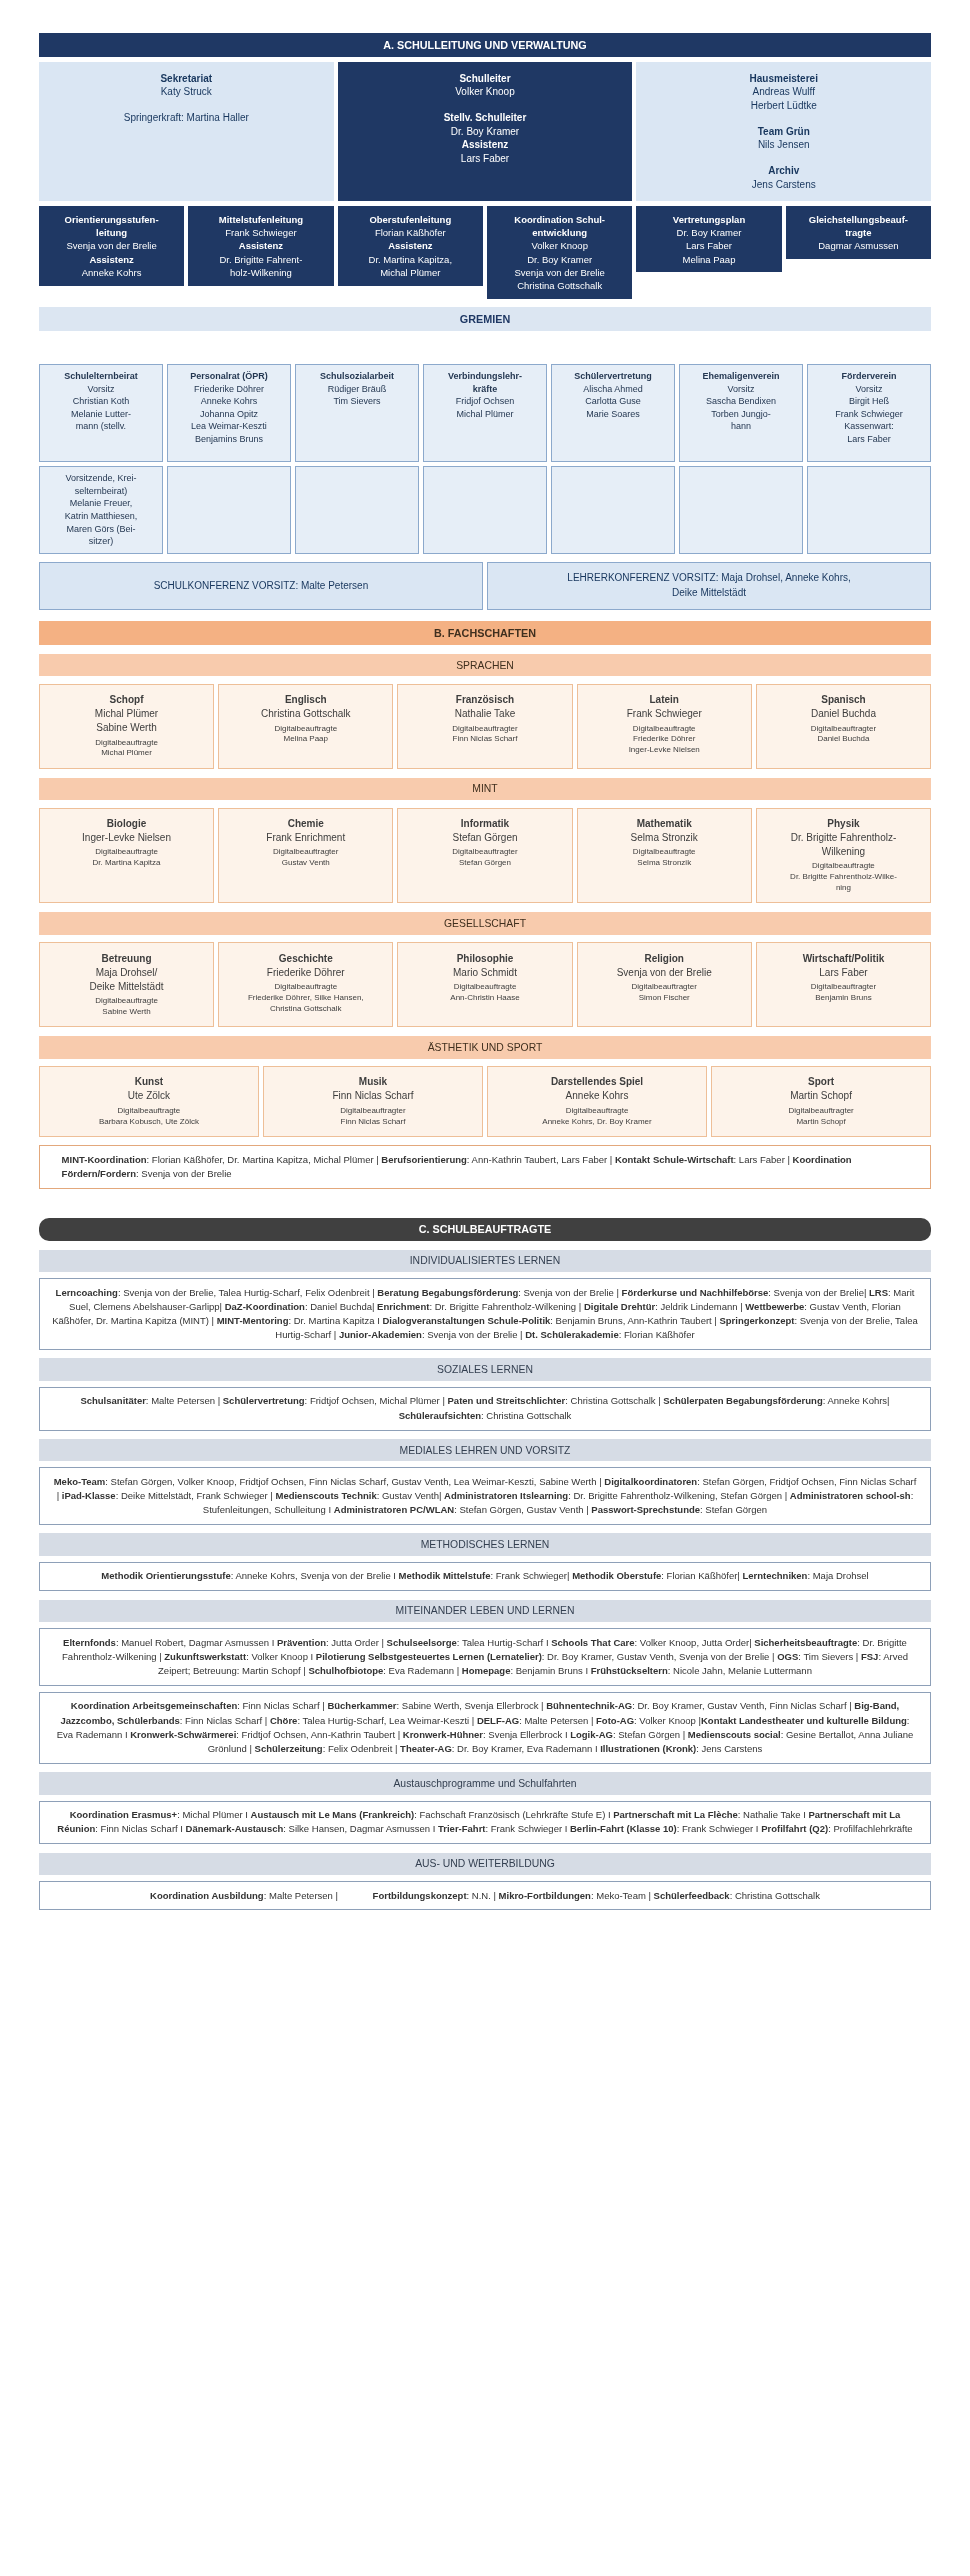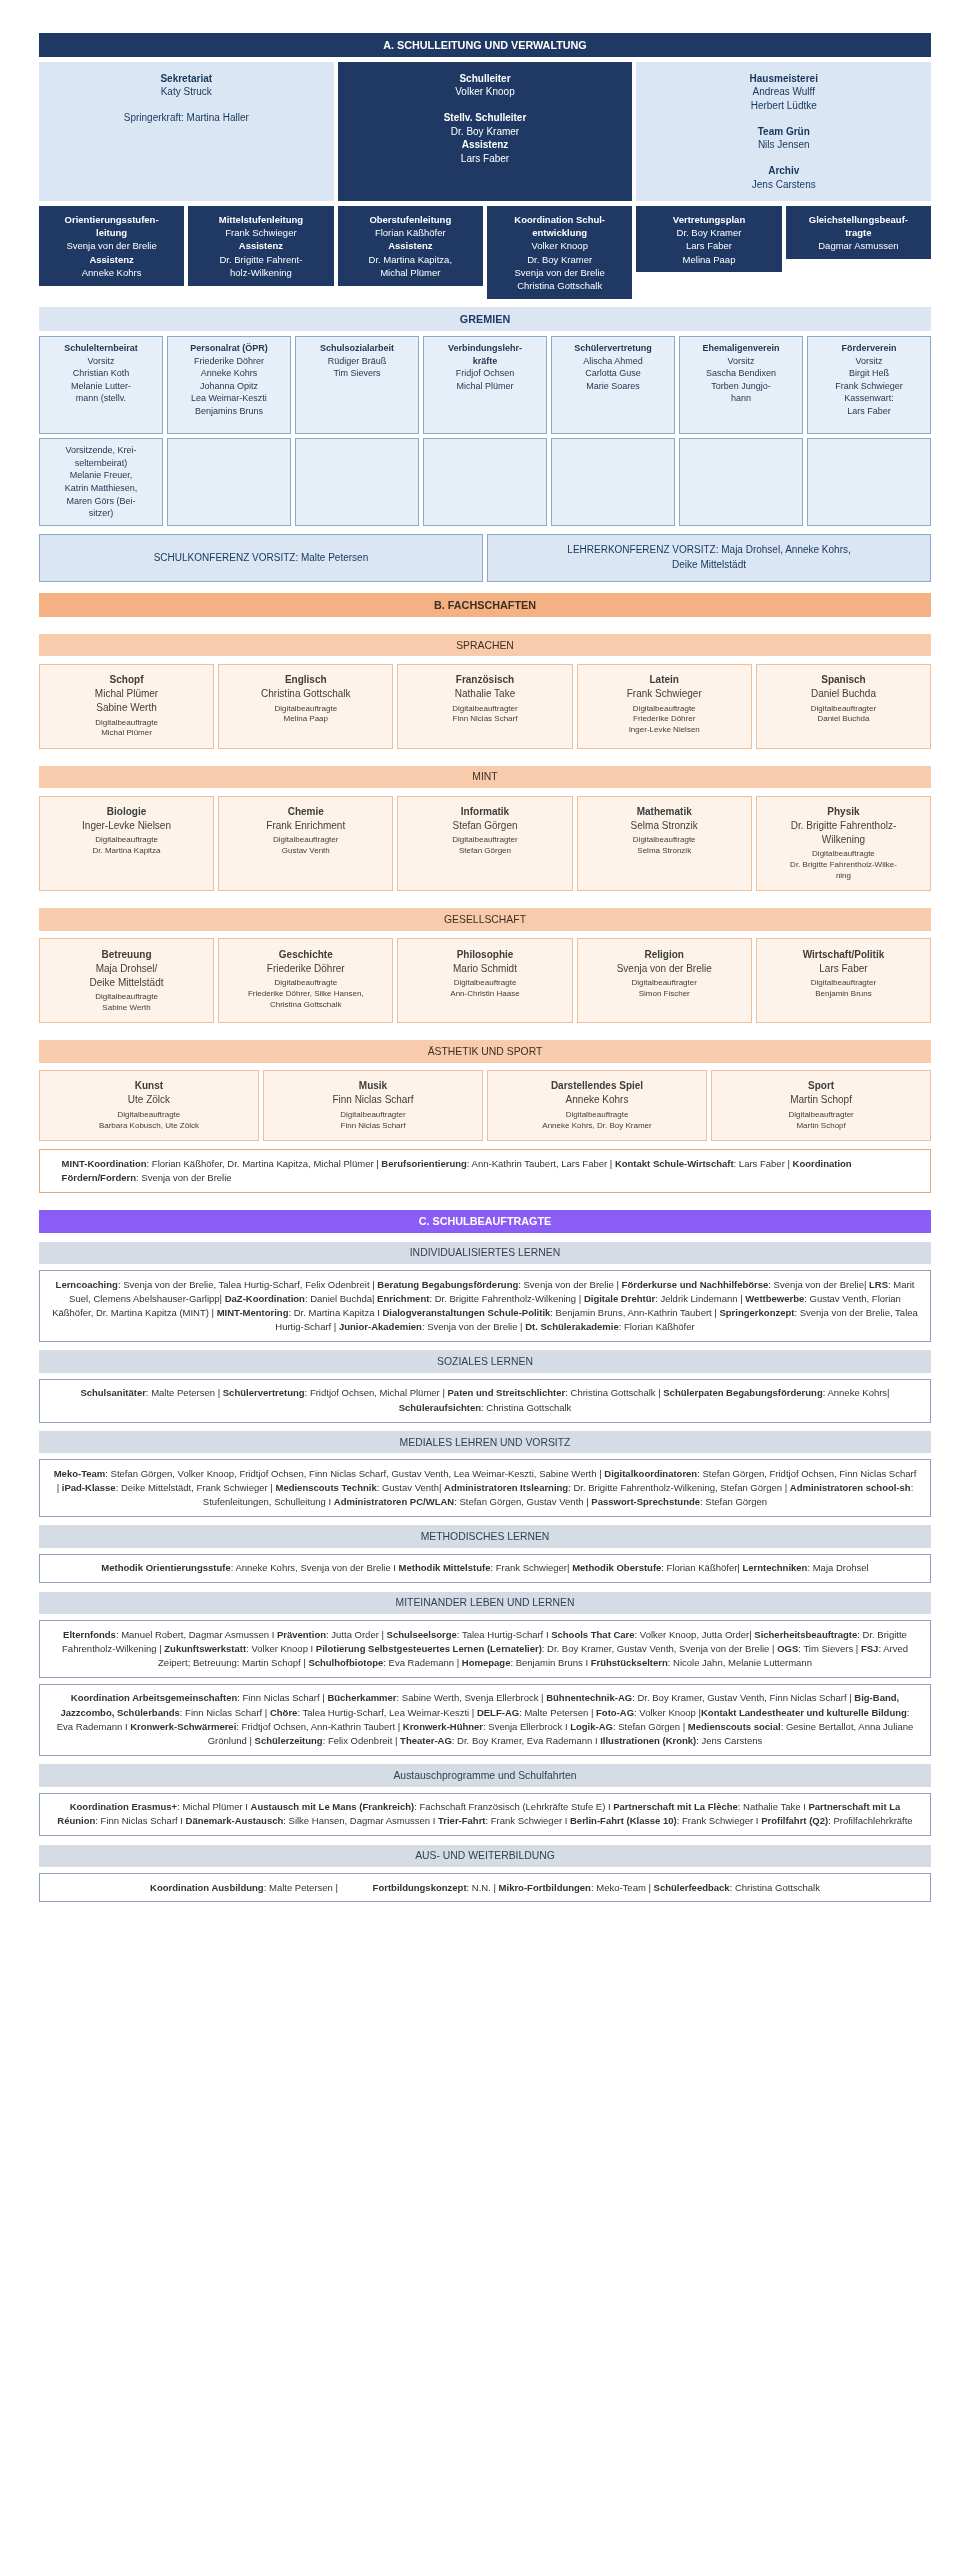--- a/index.html
+++ b/index.html
@@ -9,43 +9,43 @@
     font-family: "Liberation Sans", sans-serif;
     color: #333333;
   }
   .page { padding: 33px 39px 40px 39px; }
 
   
   .bar { text-align: center; padding: 5.8px 5px; font-size: 10.8px; }
   .bar-navy   { background: #1f3864; color: #ffffff; font-weight: bold; }
   .bar-lightblue { background: #dce6f2; color: #1f3864; font-weight: bold; margin-top: 8.3px; }
   .bar-orange { background: #f4b183; color: #3f2f1e; font-weight: bold; margin-top: 11.6px; }
-  .bar-suborange { background: #f8cbad; color: #3f2f1e; margin-top: 17px; font-size: 10.4px; }
-  .bar-slate  { background: #8b5cf6; color: #ffffff; font-weight: bold; margin-top: 17px; }
+  .bar-suborange { background: #f8cbad; color: #3f2f1e; margin-top: 9px; font-size: 10.4px; }
+  .bar-slate  { background: #404040; color: #ffffff; font-weight: bold; margin-top: 29px; border-radius: 10px; }
   .bar-subslate { background: #d6dce5; color: #333f50; margin-top: 8.3px; font-size: 10.4px; }
 
   
   .row { display: flex; gap: 4.2px; margin-top: 5px; }
   .pre { white-space: pre-line; }
   .lbl { font-weight: bold; }
   .sp  { height: 12.5px; }
 
   .cell { flex: 1; text-align: center; font-size: 10px; line-height: 1.35; padding: 10px 8.3px; }
   .cell-light { background: #dae6f3; color: #17365d; }
   .cell-dark  { background: #1f3864; color: #ffffff; }
 
   .leit-row { align-items: flex-start; }
   .leit { flex: 1; background: #1f3864; color: #ffffff; text-align: center;
           font-size: 9.5px; line-height: 1.4; padding: 6.6px 4.2px; }
 
   
   .gremien-grid { display: grid; grid-template-columns: repeat(7, 1fr); gap: 4.2px; margin-top: 5px; }
   .gbox { background: #e6eef7; border: 0.8px solid #8ca9cc; color: #253852;
           font-size: 9px; line-height: 1.4; text-align: center; padding: 5px 2.5px; }
-  .g1 { min-height: 98px; }
+  .g1 { min-height: 98px; margin-top: 28px; }
   .g2 { min-height: 76px; }
 
   .kbox { flex: 1; background: #dae6f3; border: 0.8px solid #8ca9cc; color: #17365d;
           text-align: center; font-size: 10px; line-height: 1.45; padding: 8.3px 6.6px;
           display: flex; align-items: center; justify-content: center; margin-top: 3.3px; }
 
   
   .fach-row { margin-top: 7.5px; }
   .fbox { flex: 1; background: #fdf3ea; border: 0.8px solid #eebf98; color: #3d3d3d;
           text-align: center; padding: 8.3px 5px; line-height: 1.4; }

